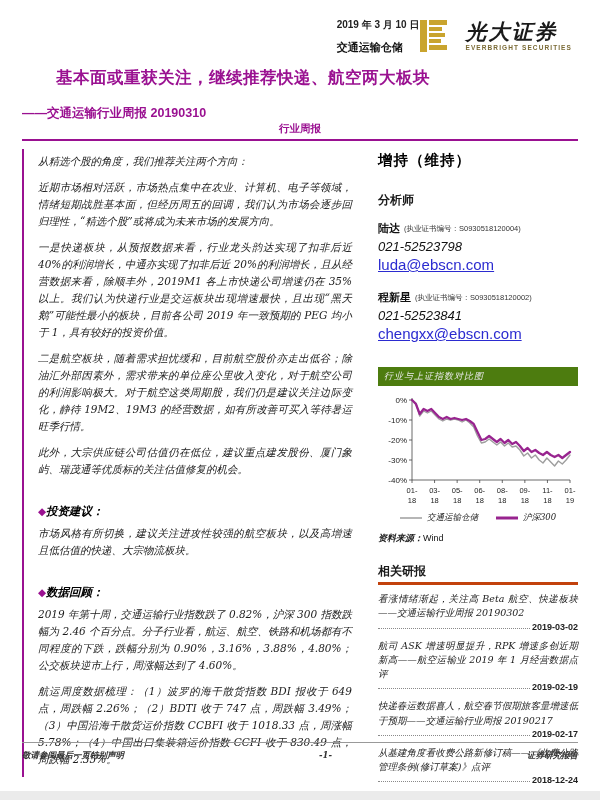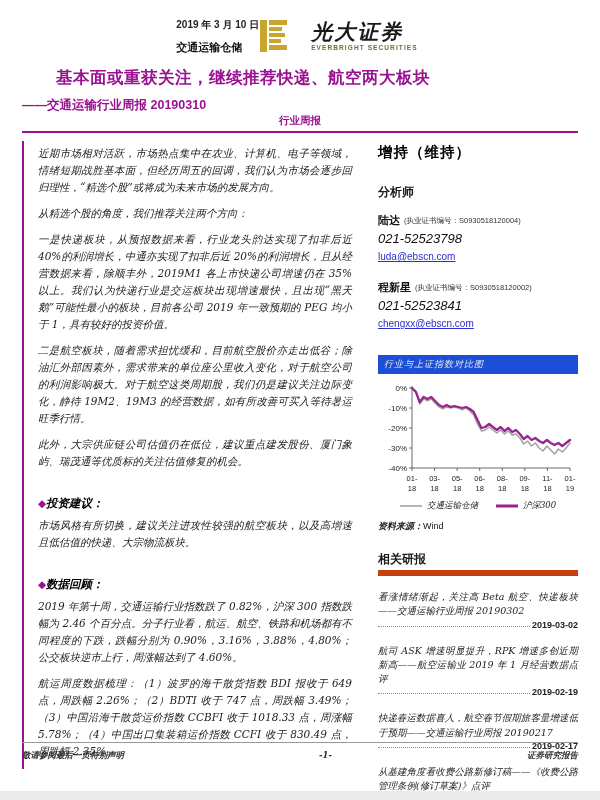--- a/index.html
+++ b/index.html
@@ -1,30 +1,30 @@
 <!DOCTYPE html>
 <html><head>
 <meta charset="utf-8">
 <style>
   * { margin:0; padding:0; box-sizing:border-box; }
   html,body { width:600px; height:800px; background:#fff; }
   body { font-family:"Liberation Sans", sans-serif; color:#1b1b1b; position:relative; overflow:hidden; }
   .page { width:600px; height:800px; position:relative; padding:18px 22px 0 22px; background:#fff; }
 
   
-  .hdr-top { display:flex; justify-content:center; align-items:flex-start; }
+  .hdr-top { display:flex; justify-content:flex-end; align-items:flex-start; }
   .hdr-date { font-size:10px; font-weight:600; color:#222; }
   .hdr-cat  { font-size:11px; font-weight:700; color:#111; margin-top:8px; }
-  .logo { display:flex; align-items:center; gap:22px; margin-right:6px; }
+  .logo { display:flex; align-items:center; gap:16px; margin-right:6px; }
   .logo-mark { width:30px; height:36px; }
   .logo-names { display:flex; flex-direction:column; line-height:1; }
   .logo-cn { font-family:"DejaVu Serif", serif; font-style:italic; font-weight:700; font-size:21px; color:#1a1a1a; letter-spacing:2px; }
   .logo-en { font-size:6.5px; letter-spacing:1.1px; color:#7a6a35; margin-top:3px; font-weight:700; }
   .hdr-title { font-size:16.5px; font-weight:700; color:var(--accent); margin-top:12px; letter-spacing:0.5px;margin-left:34px; }
-  .hdr-sub { font-size:12.5px; font-weight:700; color:var(--accent); margin-top:8px; }
+  .hdr-sub { font-size:12.5px; font-weight:700; color:var(--accent); margin-top:16px; }
   .hdr-badge { text-align:center; font-size:10.5px; font-weight:700; color:var(--accent); margin-top:0; }
   .hdr-rule { border:none; border-top:2px solid var(--accent); margin-top:3px; }
 
   :root { --accent:#9a1191; }
 
   
   .content { display:flex; align-items:flex-start; margin-top:8px; }
   .col-left { width:346px; border-left:2px solid var(--accent); padding:2px 10px 0 14px; min-height:565px; }
   .col-right { flex:1; padding-left:16px; }
 
@@ -37,36 +37,36 @@
   .gap-lg { margin-top:26px; }
 
   
   .rating { font-size:14.5px; font-weight:700; color:#000; margin-top:2px; letter-spacing:1px; }
   .an-head { font-size:12px; font-weight:700; margin-top:22px; }
   .analyst { margin-top:12px; }
   .an-row { display:flex; align-items:center; gap:4px; }
   .an-name { font-size:11px; font-weight:700; color:#111; }
   .an-cert { font-size:7.5px; color:#333; }
   .an-phone { font-size:13px; color:#111; margin-top:3px;font-style:italic; }
-  .an-mail { font-size:10px; color:#2b2bd0; text-decoration:underline; margin-top:2px; display:inline-block; }
+  .an-mail { font-size:15px; color:#2b2bd0; text-decoration:underline; margin-top:2px; display:inline-block; }
 
   .chartbox { margin-top:24px; }
-  .chart-titlebar { background:#1d4ed8; color:#e8e8e8; font-family:"DejaVu Serif", serif; font-style:italic; font-size:9px; padding:3px 6px; letter-spacing:1px; }
+  .chart-titlebar { background:#4d7c0f; color:#e8e8e8; font-family:"DejaVu Serif", serif; font-style:italic; font-size:9px; padding:3px 6px; letter-spacing:1px; }
   .chart-svg { display:block; margin-top:6px; }
   .legend { display:flex; justify-content:center; gap:18px; margin-top:2px; }
   .legend-item { display:flex; align-items:center; gap:5px; }
   .legend-line { width:22px; }
   .legend-label { font-family:"DejaVu Serif", serif; font-style:italic; font-size:8.5px; color:#222; }
   .chart-src { margin-top:8px; font-size:9px; }
   .chart-src .lbl { font-family:"DejaVu Serif", serif; font-style:italic; font-weight:700; color:#222; }
   .chart-src .val { color:#111; }
 
   .reports { margin-top:18px; }
-  .rep-head { font-size:12px; font-weight:700; border-bottom:6px solid #c2410c; padding-bottom:2px; }
-  .rep-item { margin-top:14px; }
+  .rep-head { font-size:12px; font-weight:700; border-bottom:3px solid #c2410c; padding-bottom:2px; }
+  .rep-item { margin-top:7px; }
   .rep-title { font-family:"DejaVu Serif", serif; font-style:italic; font-size:9.5px; line-height:1.5; color:#1b1b1b; text-align:justify; }
   .rep-daterow { display:flex; align-items:flex-end; margin-top:1px; }
   .rep-dots { flex:1; border-bottom:1.5px dotted #8a8a8a; margin-bottom:3px; margin-right:2px; }
   .rep-date { font-size:9px; font-weight:700; color:#222; }
 
   
   .footer { position:absolute; left:22px; right:22px; bottom:38px; }
   .footer-rule { border:none; border-top:1px solid #999; margin-bottom:7px; }
   .footer-row { display:flex; justify-content:space-between; font-family:"DejaVu Serif", serif; font-style:italic; font-weight:600; font-size:8.5px; color:#333; }
   .bottom-strip { position:absolute; left:0; right:0; bottom:0; height:9px; background:#ebebeb; }
@@ -100,22 +100,22 @@
   <div class="hdr-title">基本面或重获关注，继续推荐快递、航空两大板块</div>
   <div class="hdr-sub">——交通运输行业周报 20190310</div>
   <div class="hdr-badge">行业周报</div>
   <hr class="hdr-rule">
 
   <div class="content">
 
     <div class="col-left">
 
       <div class="sec">
+        <p class="para">从精选个股的角度，我们推荐关注两个方向：</p>
         <p class="para">近期市场相对活跃，市场热点集中在农业、计算机、电子等领域，情绪短期战胜基本面，但经历周五的回调，我们认为市场会逐步回归理性，“精选个股”或将成为未来市场的发展方向。</p>
-        <p class="para">从精选个股的角度，我们推荐关注两个方向：</p>
         <p class="para">一是快递板块，从预报数据来看，行业龙头韵达实现了扣非后近 40%的利润增长，中通亦实现了扣非后近 20%的利润增长，且从经营数据来看，除顺丰外，2019M1 各上市快递公司增速仍在 35%以上。我们认为快递行业是交运板块出现增速最快，且出现“黑天鹅”可能性最小的板块，目前各公司 2019 年一致预期的 PEG 均小于 1，具有较好的投资价值。</p>
         <p class="para">二是航空板块，随着需求担忧缓和，目前航空股价亦走出低谷；除油汇外部因素外，需求带来的单位座公里收入变化，对于航空公司的利润影响极大。对于航空这类周期股，我们仍是建议关注边际变化，静待 19M2、19M3 的经营数据，如有所改善可买入等待暑运旺季行情。</p>
         <p class="para">此外，大宗供应链公司估值仍在低位，建议重点建发股份、厦门象屿、瑞茂通等优质标的关注估值修复的机会。</p>
       </div>
 
       <div class="sec gap-lg">
         <div class="sec-head">
           <span class="diamond">◆</span><span>投资建议：</span>
         </div>
         <p class="para">市场风格有所切换，建议关注进攻性较强的航空板块，以及高增速且低估值的快递、大宗物流板块。</p>
@@ -235,20 +235,24 @@
         </div>
         <div class="rep-item">
           <div class="rep-title">快递春运数据喜人，航空春节假期旅客量增速低于预期——交通运输行业周报 20190217</div>
           <div class="rep-daterow">
               <span class="rep-dots"></span>
               <span class="rep-date">2019-02-17</span>
             </div>
         </div>
         <div class="rep-item">
           <div class="rep-title">从基建角度看收费公路新修订稿——《收费公路管理条例(修订草案)》点评</div>
+          <div class="rep-daterow">
+              <span class="rep-dots"></span>
+              <span class="rep-date">2018-12-24</span>
+            </div>
         </div>
         <div class="rep-item">
           <div class="rep-title">合纵连横进入新时期，三大航各自突围——航空行业深度研究报告</div>
 
         </div>
       </div>
     </div>
   </div>
 
   <div class="footer">

